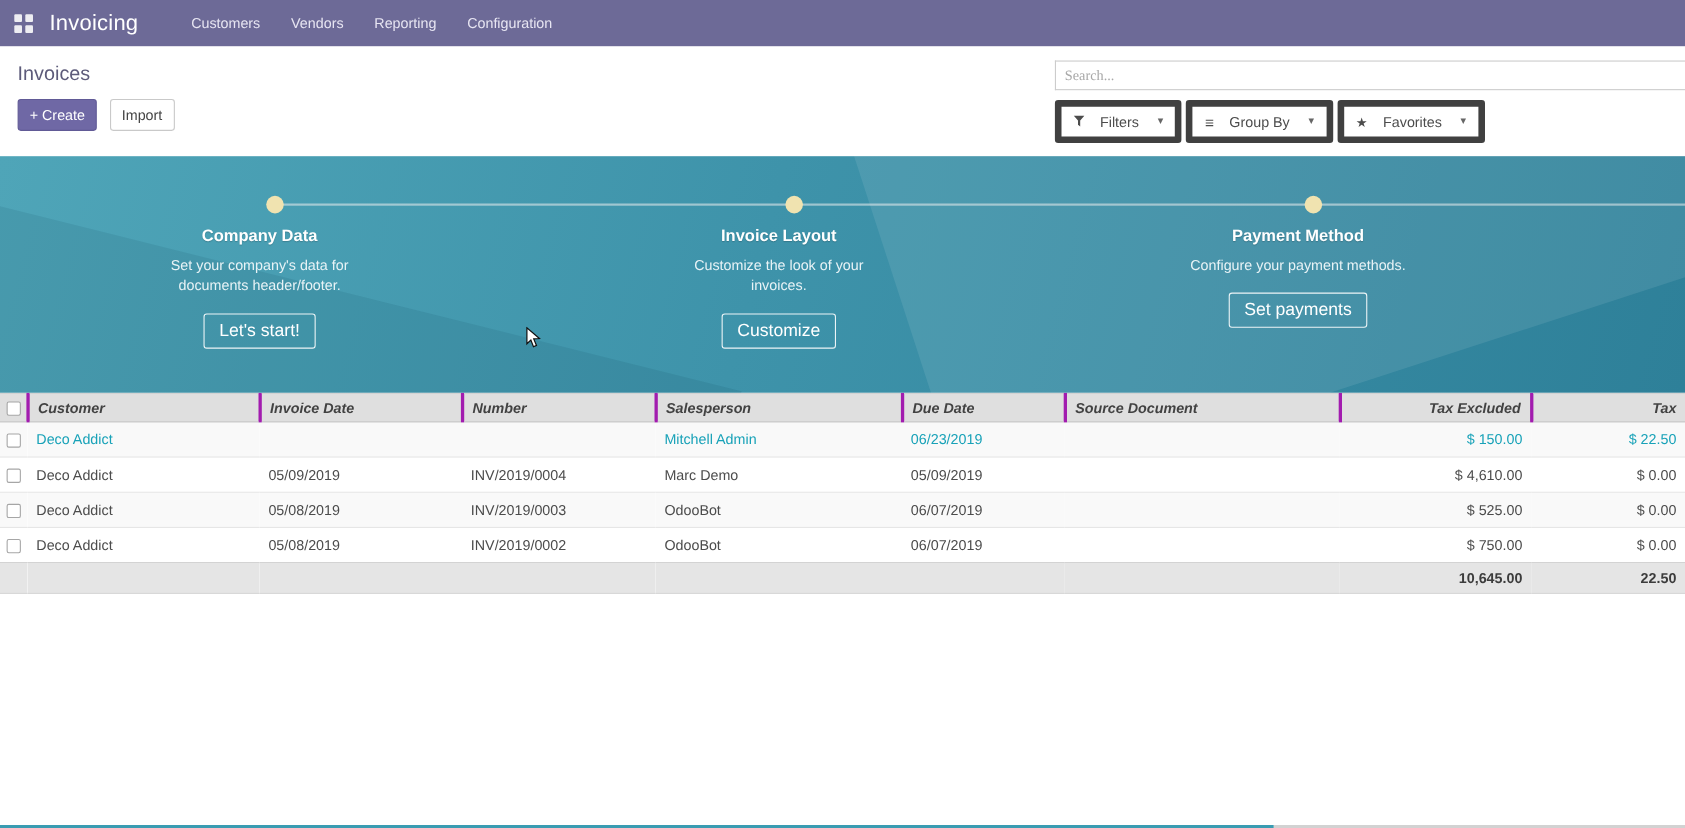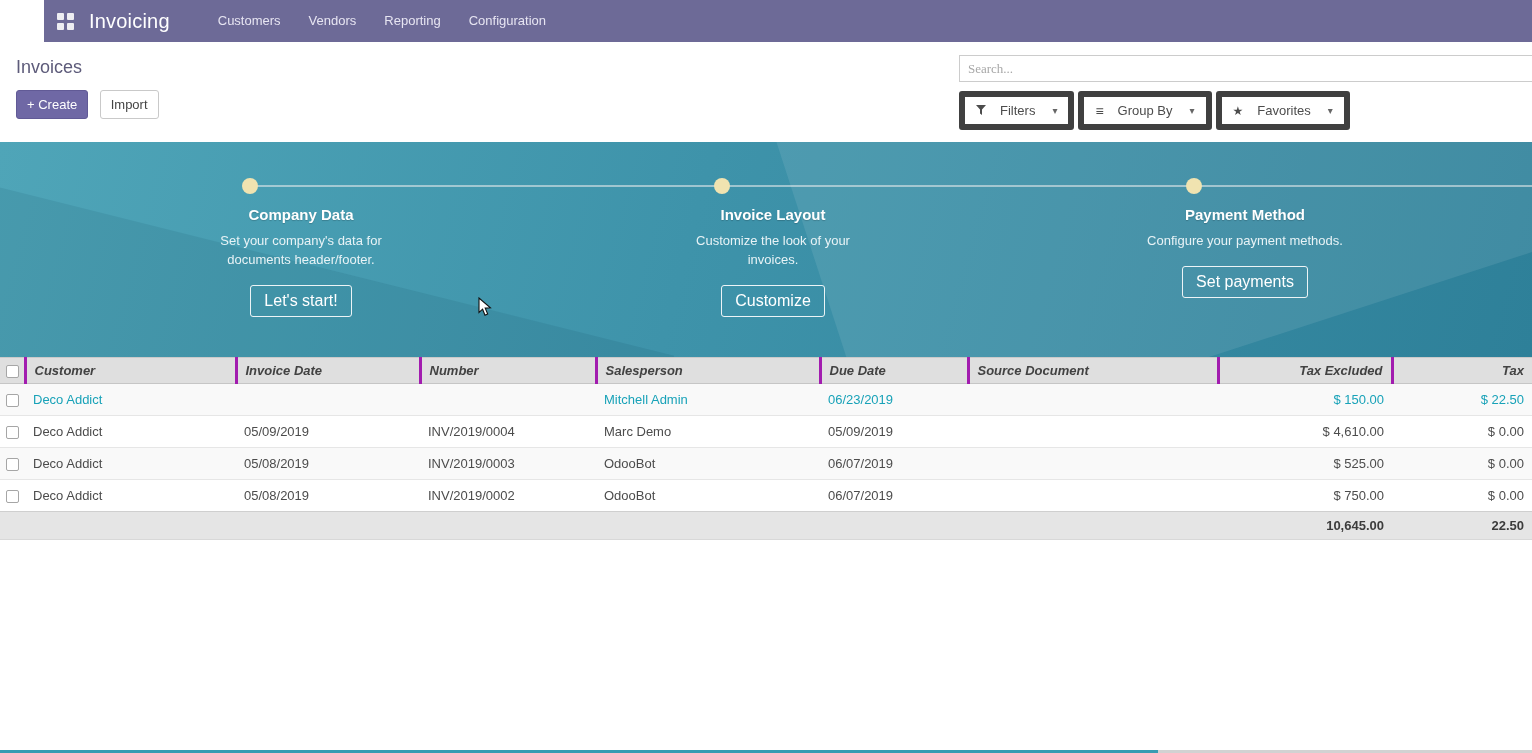--- a/index.html
+++ b/index.html
@@ -1,20 +1,20 @@
 <!DOCTYPE html>
 <html><head>
 <meta charset="utf-8">
 <style>
   html,body{margin:0;padding:0;}
   body{font-family:"Liberation Sans","DejaVu Sans",sans-serif;background:#fff;}
   .page{position:relative;width:1532px;height:753px;overflow:hidden;background:#fff;}
 
   
-  .navbar{height:42px;background:#6d6a97;display:flex;align-items:center;padding-left:13px;color:#fff;margin-left:44px;}
+  .navbar{height:42px;background:#6d6a97;display:flex;align-items:center;padding-left:13px;color:#fff;}
   .apps-icon{display:grid;grid-template-columns:7px 7px;grid-auto-rows:7px;gap:3px;margin-right:15px;cursor:pointer;}
   .apps-icon i{background:rgba(255,255,255,.88);border-radius:1px;display:block;}
   .app-name{font-size:20px;letter-spacing:.2px;margin-right:34px;cursor:pointer;}
   .nav-menu{display:flex;}
   .nav-item{font-size:13px;color:#e7e5f2;padding:0 14px;line-height:42px;cursor:pointer;}
 
   
   .control-panel{display:flex;justify-content:space-between;align-items:flex-start;padding:13px 0 12px 16px;}
   .breadcrumb{font-size:18px;color:#5d5b7a;margin:2px 0 12px;}
   .btn{font-family:inherit;font-size:13px;padding:6px 10px;border-radius:3px;cursor:pointer;}
@@ -28,21 +28,21 @@
   .caret{font-size:10px;color:#666;margin-left:3px;line-height:1;}
   .icon-star{color:#4c4c4c;font-size:12px;line-height:1;}
   .icon-bars{font-size:14px;color:#4c4c4c;line-height:1;}
 
   
   .banner{position:relative;height:215px;background:linear-gradient(105deg,#4fa5b8 0%,#3e93aa 45%,#2e8099 100%);overflow:hidden;}
   .banner::before{content:"";position:absolute;width:920px;height:430px;right:-180px;top:-240px;background:rgba(255,255,255,.09);transform:rotate(-18deg);}
   .banner::after{content:"";position:absolute;width:820px;height:300px;left:-170px;bottom:-195px;background:rgba(10,60,80,.10);transform:rotate(14deg);}
   .timeline-line{position:absolute;left:250px;right:0;top:43px;height:2px;background:rgba(238,238,238,.55);z-index:1;}
   .timeline-dot{position:absolute;top:36px;width:16px;height:16px;border-radius:50%;background:#f0e3b0;z-index:2;}
-  .steps{position:relative;display:flex;padding-left:14px;z-index:2;justify-content:center;}
+  .steps{position:relative;display:flex;z-index:2;}
   .step{width:472px;box-sizing:border-box;text-align:center;padding-top:64px;}
   .step-title{font-size:15px;font-weight:bold;color:#fff;text-shadow:0 1px 1px rgba(0,0,0,.18);margin:0 0 9px;}
   .step-desc{font-size:13px;color:#e8f3f6;line-height:1.45;margin:0 auto 15px;white-space:pre-line;}
   .step-btn{background:transparent;border:1px solid rgba(255,255,255,.9);color:#fff;font-size:16px;padding:6px 13px;border-radius:3px;cursor:pointer;font-family:inherit;}
 
   
   table.listview{width:100%;border-collapse:collapse;table-layout:fixed;font-size:13px;color:#4c4c4c;}
   .listview th{background:#dfdfdf;font-weight:bold;text-align:left;padding:5px 8px;border-top:1px solid #cacaca;border-bottom:1px solid #c6c6c6;color:#424242;cursor:pointer;white-space:nowrap;}
   .listview th + th{border-left:3px solid #a21caf;font-style:italic;}
   .listview td{padding:8px;border-top:1px solid #e6e6e6;overflow:hidden;white-space:nowrap;}

